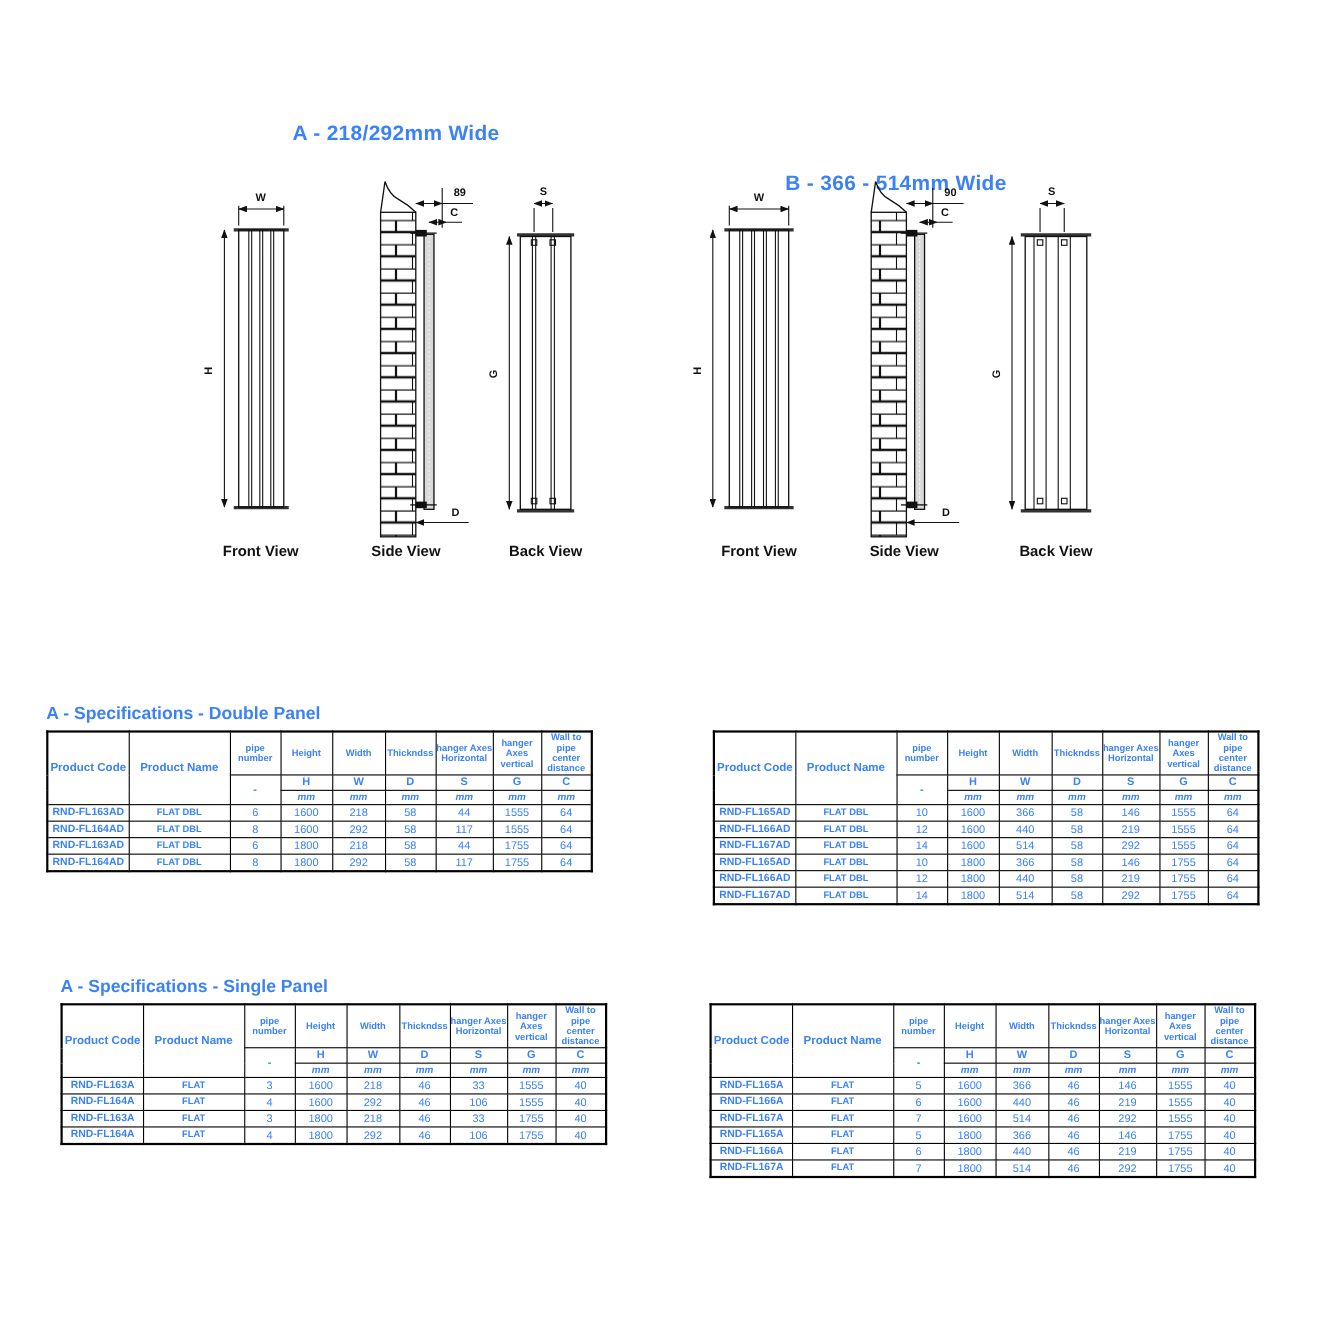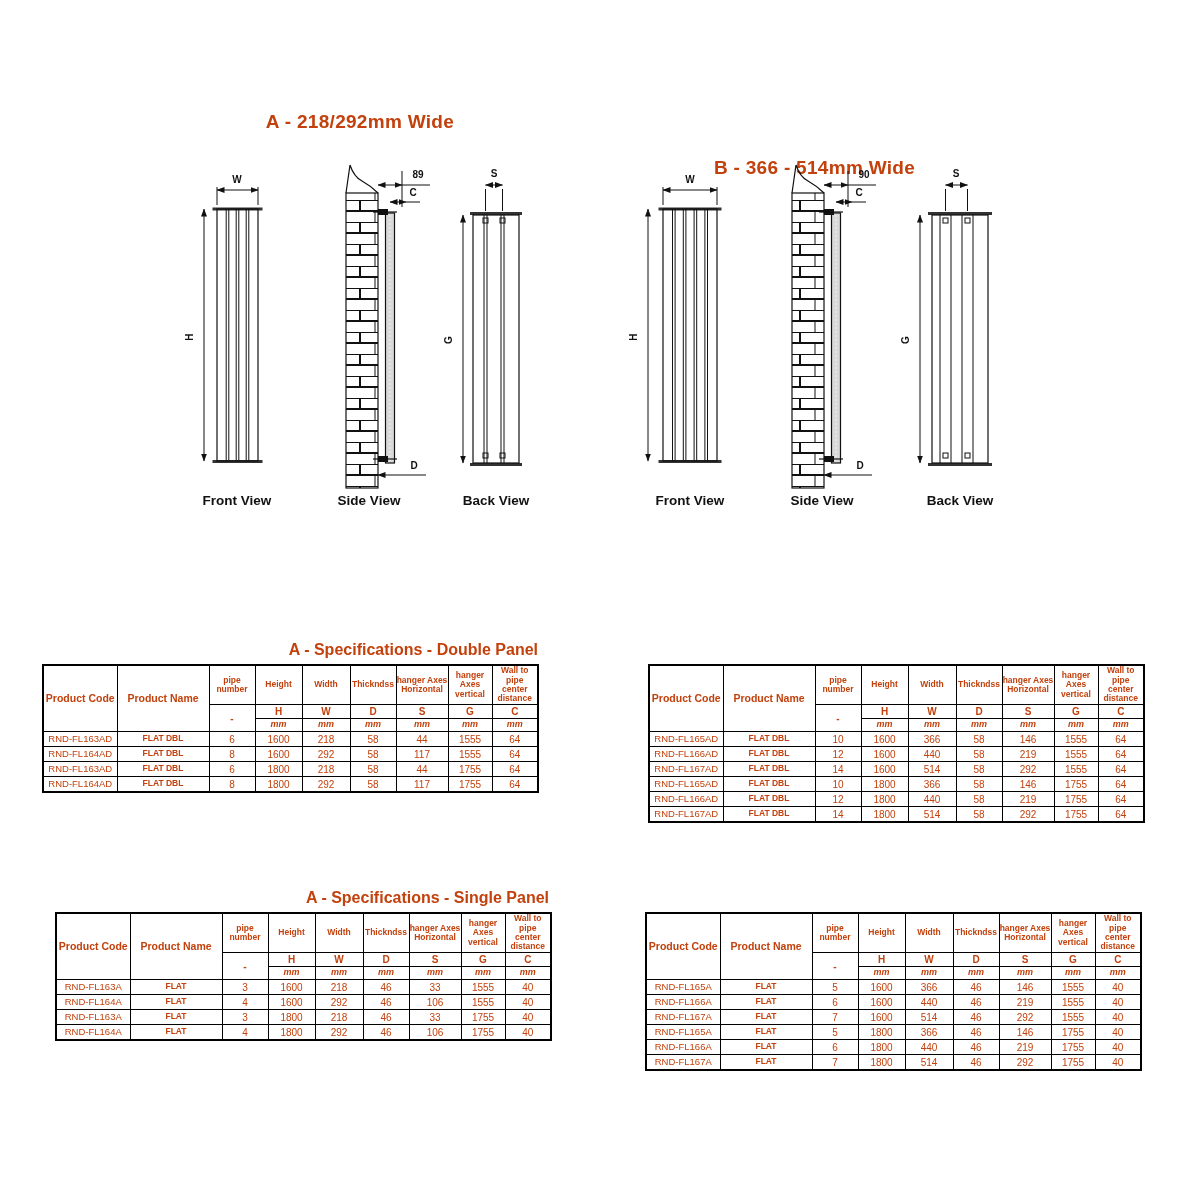--- a/index.html
+++ b/index.html
@@ -1,34 +1,34 @@
 <!DOCTYPE html>
 <html><head>
 <meta charset="utf-8">
 <style>
   html,body{margin:0;padding:0;background:#fff;}
   .page{position:relative;width:1200px;height:1200px;background:#fff;overflow:hidden;
-        font-family:"Liberation Sans",sans-serif;color:#c2410c;}
+        font-family:"Liberation Sans",sans-serif;color:#3b82f6;}
   .dg-title{position:absolute;font-weight:bold;font-size:19px;text-align:center;letter-spacing:.3px;}
-  .tbl-title{position:absolute;font-weight:bold;font-size:16px;text-align:right;}
+  .tbl-title{position:absolute;font-weight:bold;font-size:16px;text-align:left;}
   svg.diag{position:absolute;}
   .ln{stroke:#111;stroke-width:1.2;fill:none;}
   .thin{stroke:#111;stroke-width:1;fill:none;}
   .cap2{stroke:#333;stroke-width:3;fill:none;}
   .blk{fill:#111;stroke:none;}
   .dim{font:bold 10px "Liberation Sans",sans-serif;fill:#111;}
   .capt{font:bold 13.5px "Liberation Sans",sans-serif;fill:#111;}
   table.spec{position:absolute;border-collapse:collapse;table-layout:fixed;background:#fff;border:2px solid #000;}
   table.spec th,table.spec td{border:1px solid #000;text-align:center;vertical-align:middle;padding:0;line-height:1.1;overflow:hidden;}
   table.spec thead tr:nth-child(1) th{font-size:8.5px;height:38px;font-weight:bold;}
   table.spec thead tr:nth-child(1) th.big{font-size:10.5px;margin-top:36px;}
   table.spec thead tr:nth-child(2) th{font-size:10px;height:13px;font-weight:bold;}
   table.spec thead tr:nth-child(3) th{font-size:9px;height:12px;font-weight:bold;font-style:italic;}
   table.spec tbody td{font-size:10px;height:14px;font-weight:normal;}
-  table.spec tbody td.code{font-weight:normal;font-size:9.5px;}
+  table.spec tbody td.code{font-weight:bold;font-size:9.5px;}
   table.spec tbody td.name{font-weight:bold;font-size:8.5px;}
   col.c0{width:74px}col.c1{width:92px}col.c2{width:46px}col.c3{width:47px}col.c4{width:48px}
   col.c5{width:46px}col.c6{width:52px}col.c7{width:44px}col.c8{width:46px}
 </style>
 </head>
 <body>
 
 <div class="page">
 
   <div class="dg-title" style="left:180px;top:111px;width:360px;">A - 218/292mm Wide</div>

